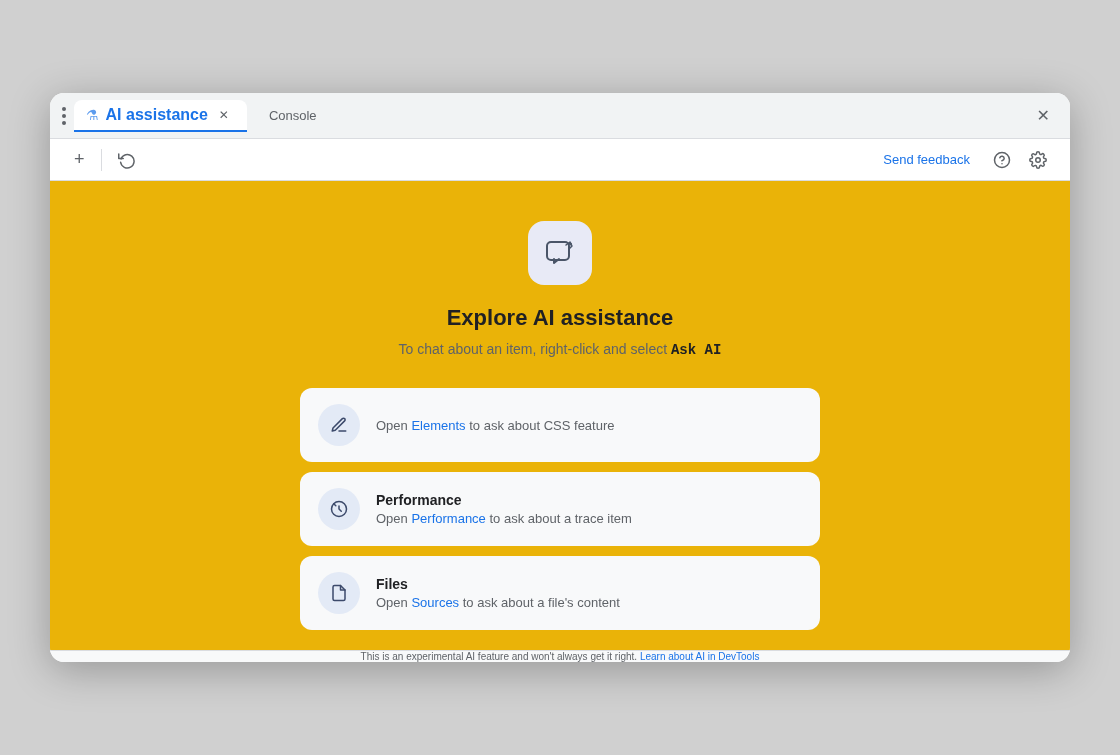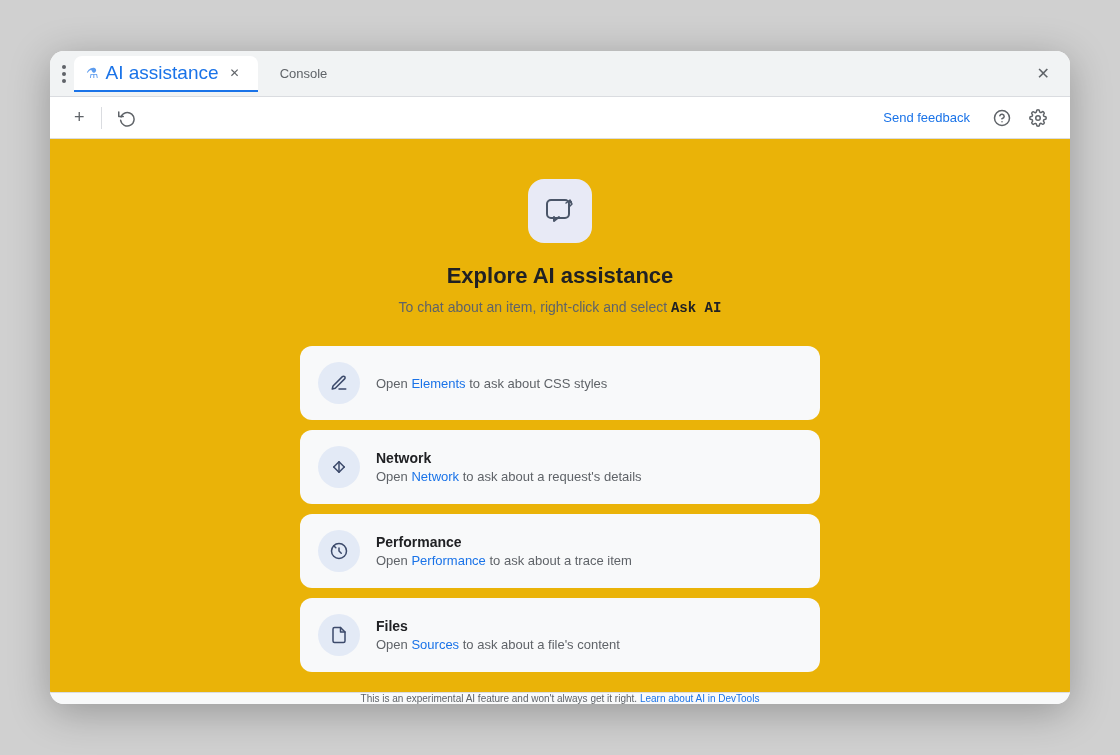--- a/index.html
+++ b/index.html
@@ -53,22 +53,22 @@
       font-size: 13px;
       color: #202124;
       position: relative;
     }
     .tab.active {
       background: #ffffff;
       color: #1a73e8;
       border-bottom: 2px solid #1a73e8;
     }
     .tab-label {
-      font-size: 19px;
-      font-weight: 400;
+      font-size: 16px;
+      font-weight: 700;
     }
     .tab-icon {
       font-size: 14px;
       opacity: 0.7;
     }
     .tab-close {
       font-size: 12px;
       color: #5f6368;
       cursor: pointer;
       padding: 2px 4px;
@@ -310,40 +310,25 @@
 
       <div class="feature-card">
         <div class="feature-icon-circle">
           <svg width="18" height="18" viewBox="0 0 24 24" fill="none" stroke="currentColor" stroke-width="2" stroke-linecap="round" stroke-linejoin="round">
             <path d="M12 20h9"></path>
             <path d="M16.5 3.5a2.121 2.121 0 0 1 3 3L7 19l-4 1 1-4L16.5 3.5z"></path>
           </svg>
         </div>
         <div class="feature-text">
           <div class="feature-desc">
-            <span>Open </span><a href="#">Elements</a><span> to ask about CSS styles</span>
+            <span>Open </span><a href="#">Elements</a><span> to ask about CSS feature</span>
           </div>
         </div>
       </div>
 
-      <div class="feature-card">
-        <div class="feature-icon-circle">
-          <svg width="18" height="18" viewBox="0 0 24 24" fill="none" stroke="currentColor" stroke-width="2" stroke-linecap="round" stroke-linejoin="round">
-            <line x1="12" y1="5" x2="12" y2="19"></line>
-            <polyline points="19 12 12 19 5 12"></polyline>
-            <polyline points="19 8 12 1 5 8" transform="translate(0,4)"></polyline>
-          </svg>
-        </div>
-        <div class="feature-text">
-          <div class="feature-title">Network</div>
-          <div class="feature-desc">
-            <span>Open </span><a href="#">Network</a><span> to ask about a request's details</span>
-          </div>
-        </div>
-      </div>
 
       <div class="feature-card">
         <div class="feature-icon-circle">
           <svg width="18" height="18" viewBox="0 0 24 24" fill="none" stroke="currentColor" stroke-width="2" stroke-linecap="round" stroke-linejoin="round">
             <circle cx="12" cy="12" r="10"></circle>
             <path d="M12 8v4l3 3"></path>
             <line x1="4.93" y1="4.93" x2="7.76" y2="7.76"></line>
           </svg>
         </div>
         <div class="feature-text">

